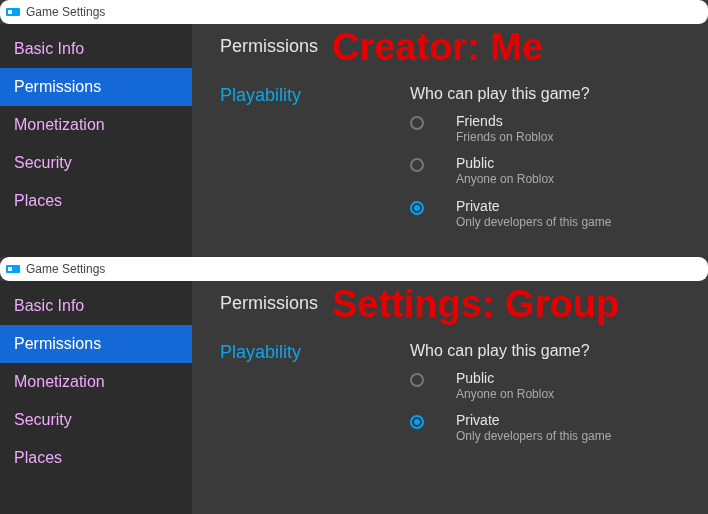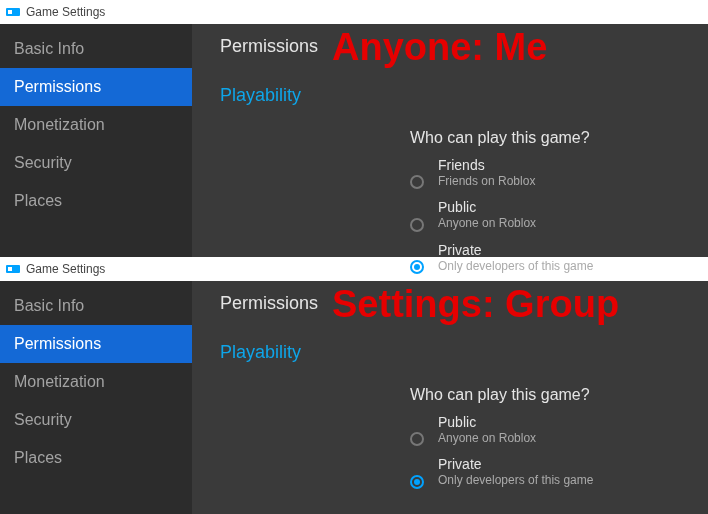--- a/index.html
+++ b/index.html
@@ -14,41 +14,42 @@
   .panel { display: flex; flex-direction: column; }
   .titlebar {
     height: 24px;
     background: #fff;
     color: #444;
     font-size: 12px;
     display: flex;
     align-items: center;
     padding: 0 6px;
     gap: 6px;
+    border-radius: 9px;
   }
   .titlebar .app-icon {
     width: 14px; height: 14px;
     display: inline-flex; align-items: center; justify-content: center;
   }
   .body-row {
     display: flex;
     height: 233px;
     background: #3a3a3a;
   }
   .sidebar {
     width: 192px;
     background: #2c2c2c;
     display: flex;
     flex-direction: column;
     padding-top: 6px;
   }
   .sidebar-item {
     padding: 10px 14px;
     font-size: 16px;
-    color: #a3a3a3;
+    color: #f0abfc;
     cursor: pointer;
   }
   .sidebar-item.active {
     background: #1469d6;
     color: #fff;
   }
   .content {
     flex: 1;
     position: relative;
     padding: 12px 20px 0 28px;
@@ -62,31 +63,30 @@
     display: flex;
     align-items: flex-start;
   }
   .field-label {
     width: 190px;
     font-size: 18px;
     color: #0ea5e9;
   }
   .field-body {
     flex: 1;
-    margin-top: 44px;
   }
   .field-question {
     font-size: 16px;
     color: #e5e5e5;
     margin-bottom: 10px;
   }
   .radio-option {
     display: flex;
-    align-items: flex-end;
-    gap: 14px;
+    align-items: flex-start;
+    gap: 32px;
     margin-bottom: 10px;
   }
   .radio {
     width: 14px; height: 14px;
     border-radius: 50%;
     border: 2px solid #777;
     margin-top: 3px;
     position: relative;
     flex-shrink: 0;
   }
@@ -130,21 +130,21 @@
   </div>
   <div class="body-row">
     <div class="sidebar">
       <div class="sidebar-item">Basic Info</div>
       <div class="sidebar-item active">Permissions</div>
       <div class="sidebar-item">Monetization</div>
       <div class="sidebar-item">Security</div>
       <div class="sidebar-item">Places</div>
     </div>
     <div class="content">
-      <div class="overlay-label">Anyone: Me</div>
+      <div class="overlay-label">Creator: Me</div>
       <div class="section-title">Permissions</div>
       <div class="field-row">
         <div class="field-label">Playability</div>
         <div class="field-body">
           <div class="field-question">Who can play this game?</div>
 
           <div class="radio-option">
             <div class="radio"></div>
             <div class="radio-text">
               <span class="radio-label">Friends</span>

